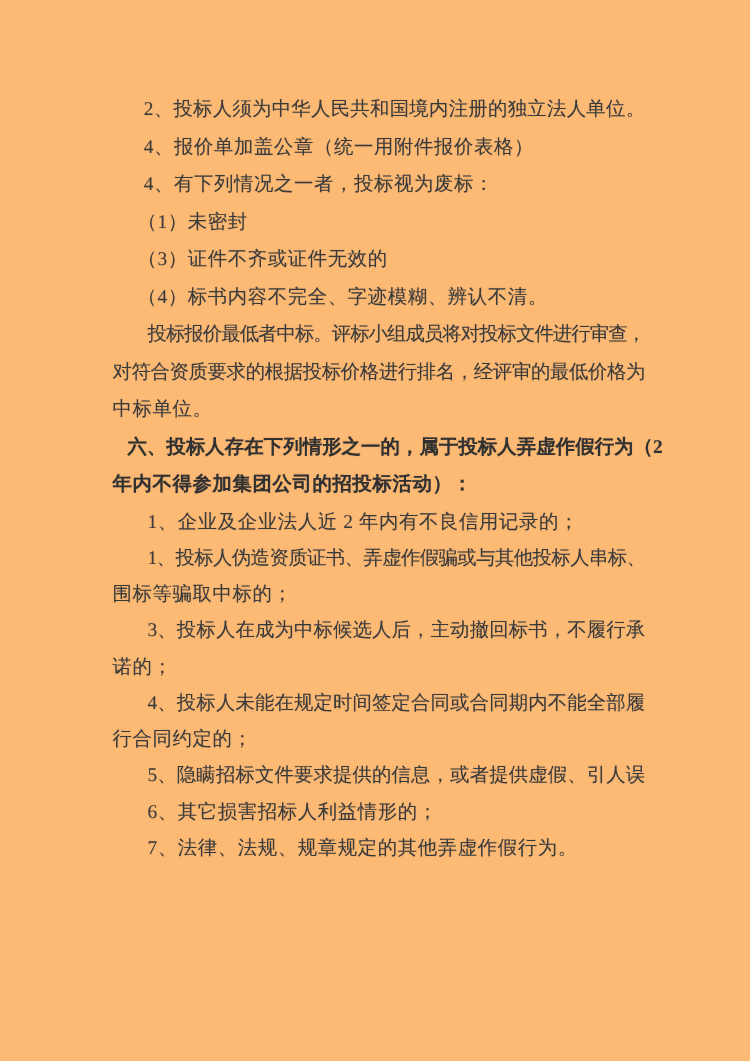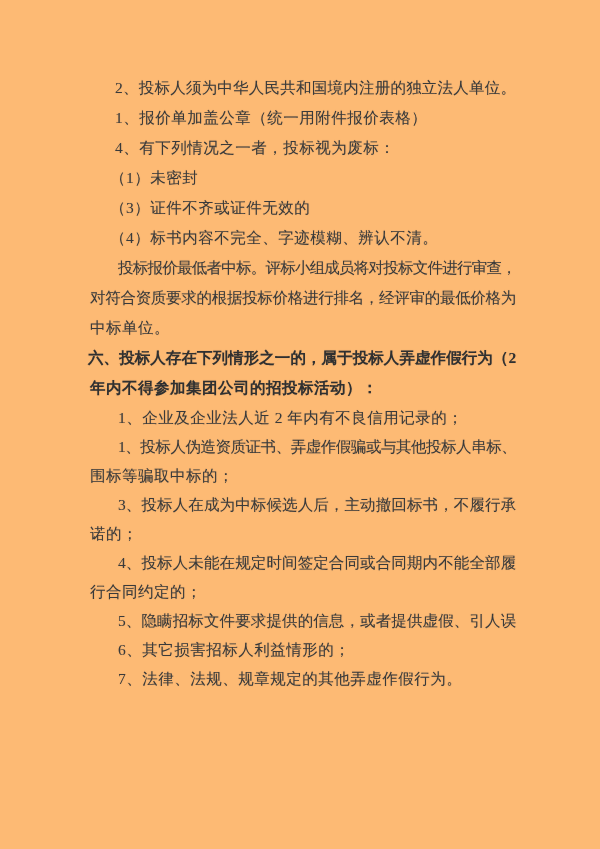--- a/index.html
+++ b/index.html
@@ -53,29 +53,29 @@
   .ind-paren { padding-left: 22px; }
   .ind-num   { padding-left: 27px; }
   .ind-para  { padding-left: 30px; }
 </style>
 </head>
 <body>
 
 <div class="page">
   <div class="content">
       <div class="line ind-num sec-intro-items full"><span class="txt" style="letter-spacing: 0.230769px;">2、投标人须为中华人民共和国境内注册的独立法人单位。</span></div>
-      <div class="line ind-num sec-intro-items"><span class="txt">1、报价单加盖公章（统一用附件报价表格）</span></div>
+      <div class="line ind-num sec-intro-items"><span class="txt">4、报价单加盖公章（统一用附件报价表格）</span></div>
       <div class="line ind-num sec-intro-items"><span class="txt">4、有下列情况之一者，投标视为废标：</span></div>
       <div class="line ind-paren sec-intro-items"><span class="txt">（1）未密封</span></div>
       <div class="line ind-paren sec-intro-items"><span class="txt">（3）证件不齐或证件无效的</span></div>
       <div class="line ind-paren sec-intro-items"><span class="txt">（4）标书内容不完全、字迹模糊、辨认不清。</span></div>
       <div class="line ind-para sec-evaluation full"><span class="txt" style="letter-spacing: -0.759259px;">投标报价最低者中标。评标小组成员将对投标文件进行审查，</span></div>
       <div class="line ind-wrap sec-evaluation full"><span class="txt" style="letter-spacing: -0.285714px;">对符合资质要求的根据投标价格进行排名，经评审的最低价格为</span></div>
       <div class="line ind-wrap sec-evaluation"><span class="txt">中标单位。</span></div>
-      <div class="line ind-none sec-fraud heading full"><span class="txt" style="letter-spacing: 0.0714286px;">六、投标人存在下列情形之一的，属于投标人弄虚作假行为（2</span></div>
+      <div class="line ind-none sec-fraud heading full"><span class="txt" style="letter-spacing: 0.0714286px; margin-left: 14px;">六、投标人存在下列情形之一的，属于投标人弄虚作假行为（2</span></div>
       <div class="line ind-wrap sec-fraud heading"><span class="txt">年内不得参加集团公司的招投标活动）：</span></div>
       <div class="line ind-para sec-fraud"><span class="txt">1、企业及企业法人近 2 年内有不良信用记录的；</span></div>
       <div class="line ind-para sec-fraud full"><span class="txt" style="letter-spacing: -0.462963px;">1、投标人伪造资质证书、弄虚作假骗或与其他投标人串标、</span></div>
       <div class="line ind-wrap sec-fraud"><span class="txt">围标等骗取中标的；</span></div>
       <div class="line ind-para sec-fraud full"><span class="txt" style="letter-spacing: 0.115385px; text-align: right;">3、投标人在成为中标候选人后，主动撤回标书，不履行承</span></div>
       <div class="line ind-wrap sec-fraud"><span class="txt">诺的；</span></div>
       <div class="line ind-para sec-fraud full"><span class="txt" style="letter-spacing: 0.115385px;">4、投标人未能在规定时间签定合同或合同期内不能全部履</span></div>
       <div class="line ind-wrap sec-fraud"><span class="txt">行合同约定的；</span></div>
       <div class="line ind-para sec-fraud full"><span class="txt" style="letter-spacing: 0.115385px;">5、隐瞒招标文件要求提供的信息，或者提供虚假、引人误</span></div>
       <div class="line ind-para sec-fraud"><span class="txt">6、其它损害招标人利益情形的；</span></div>

